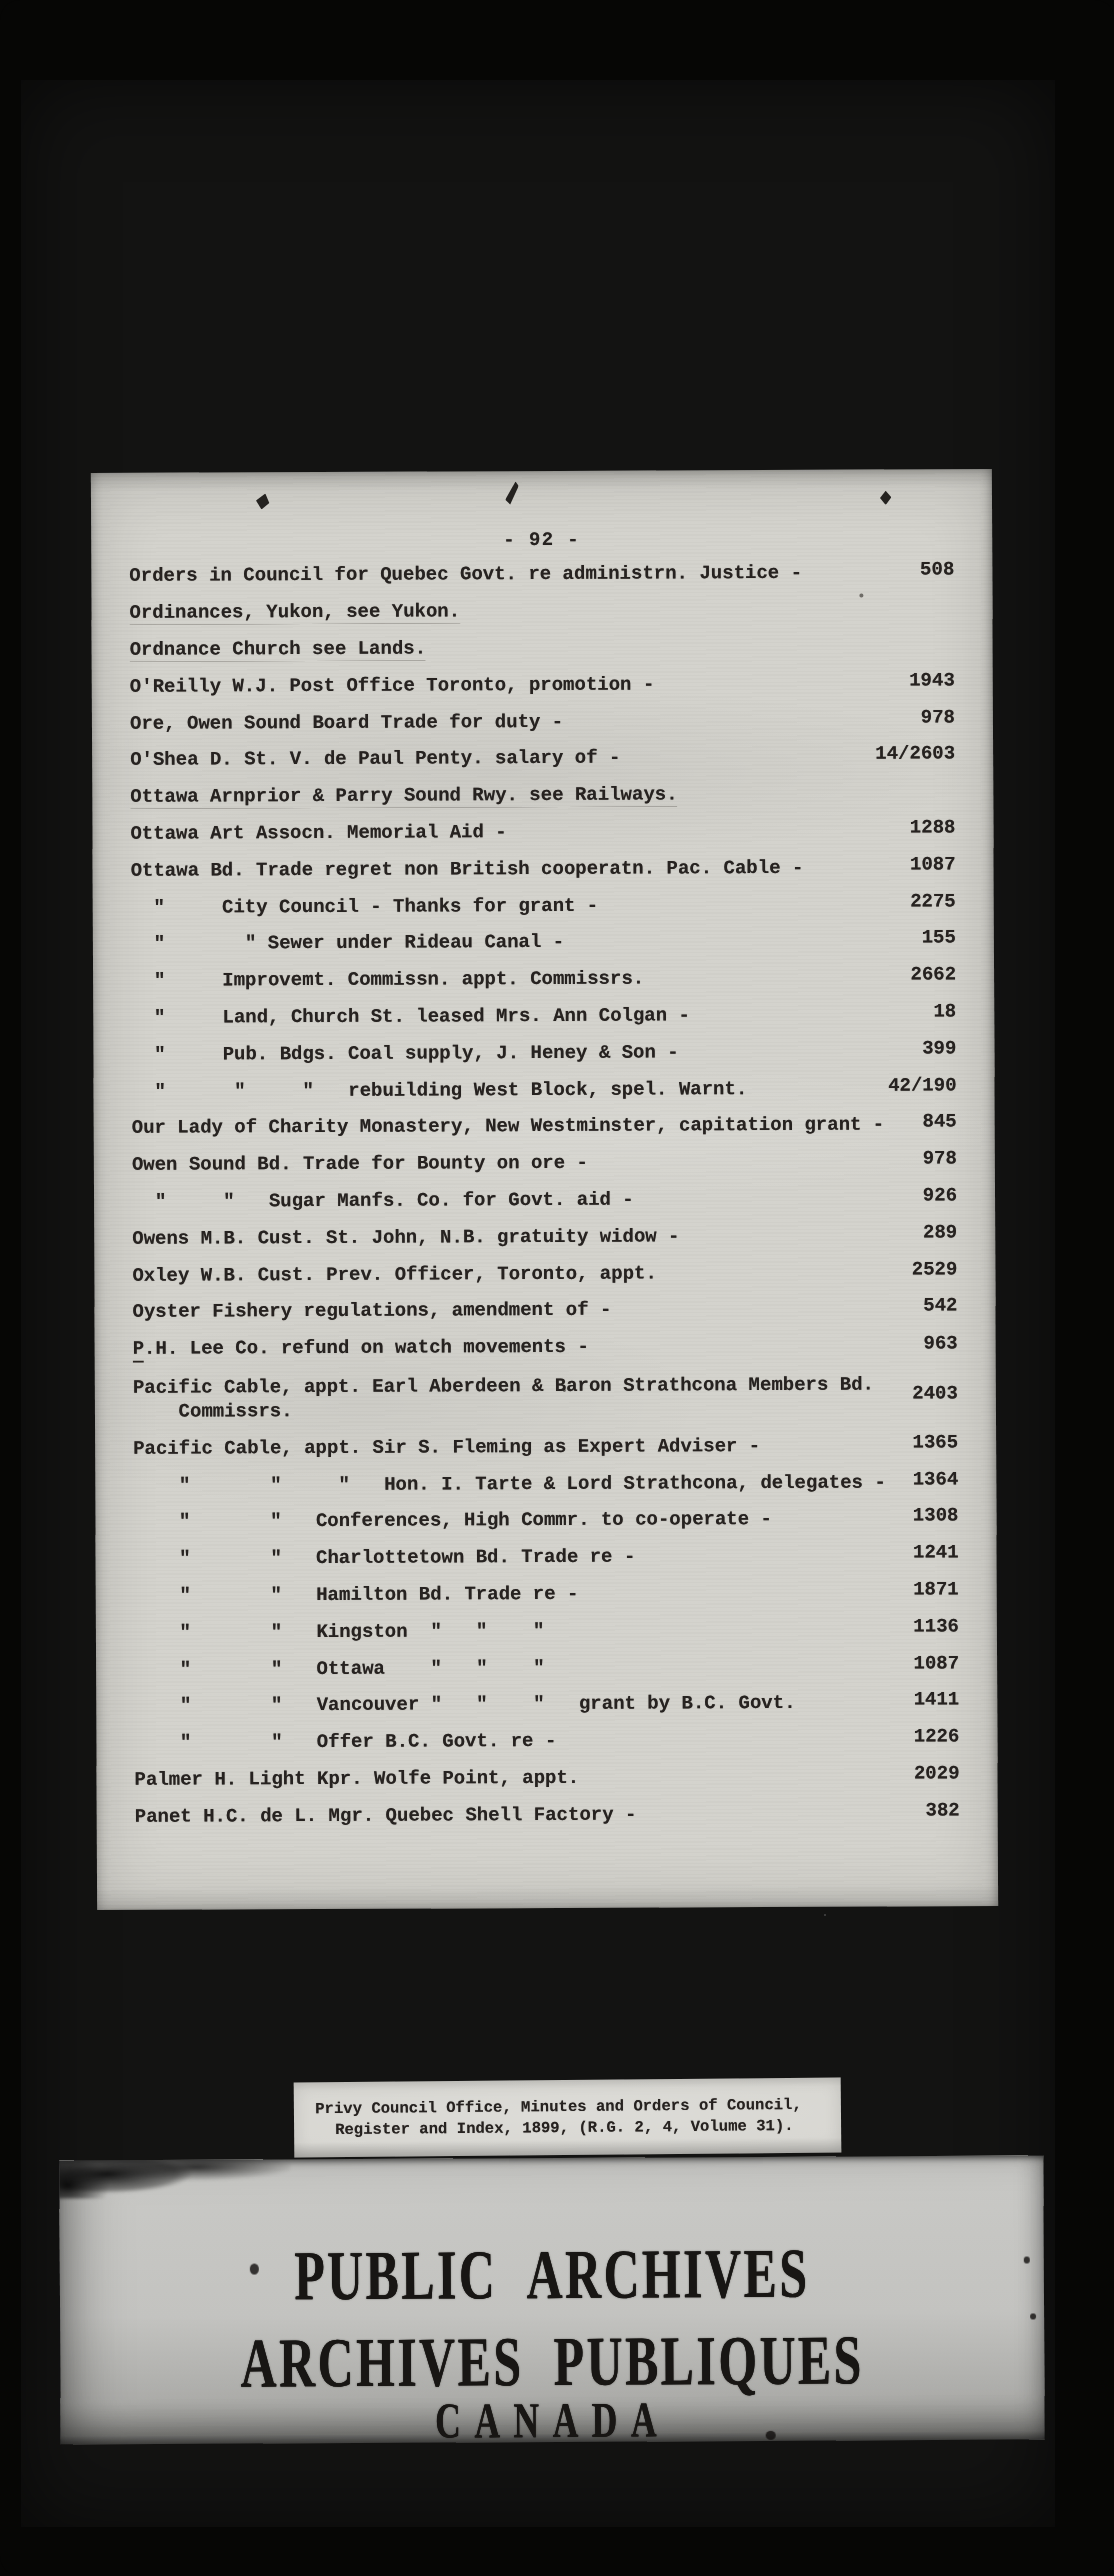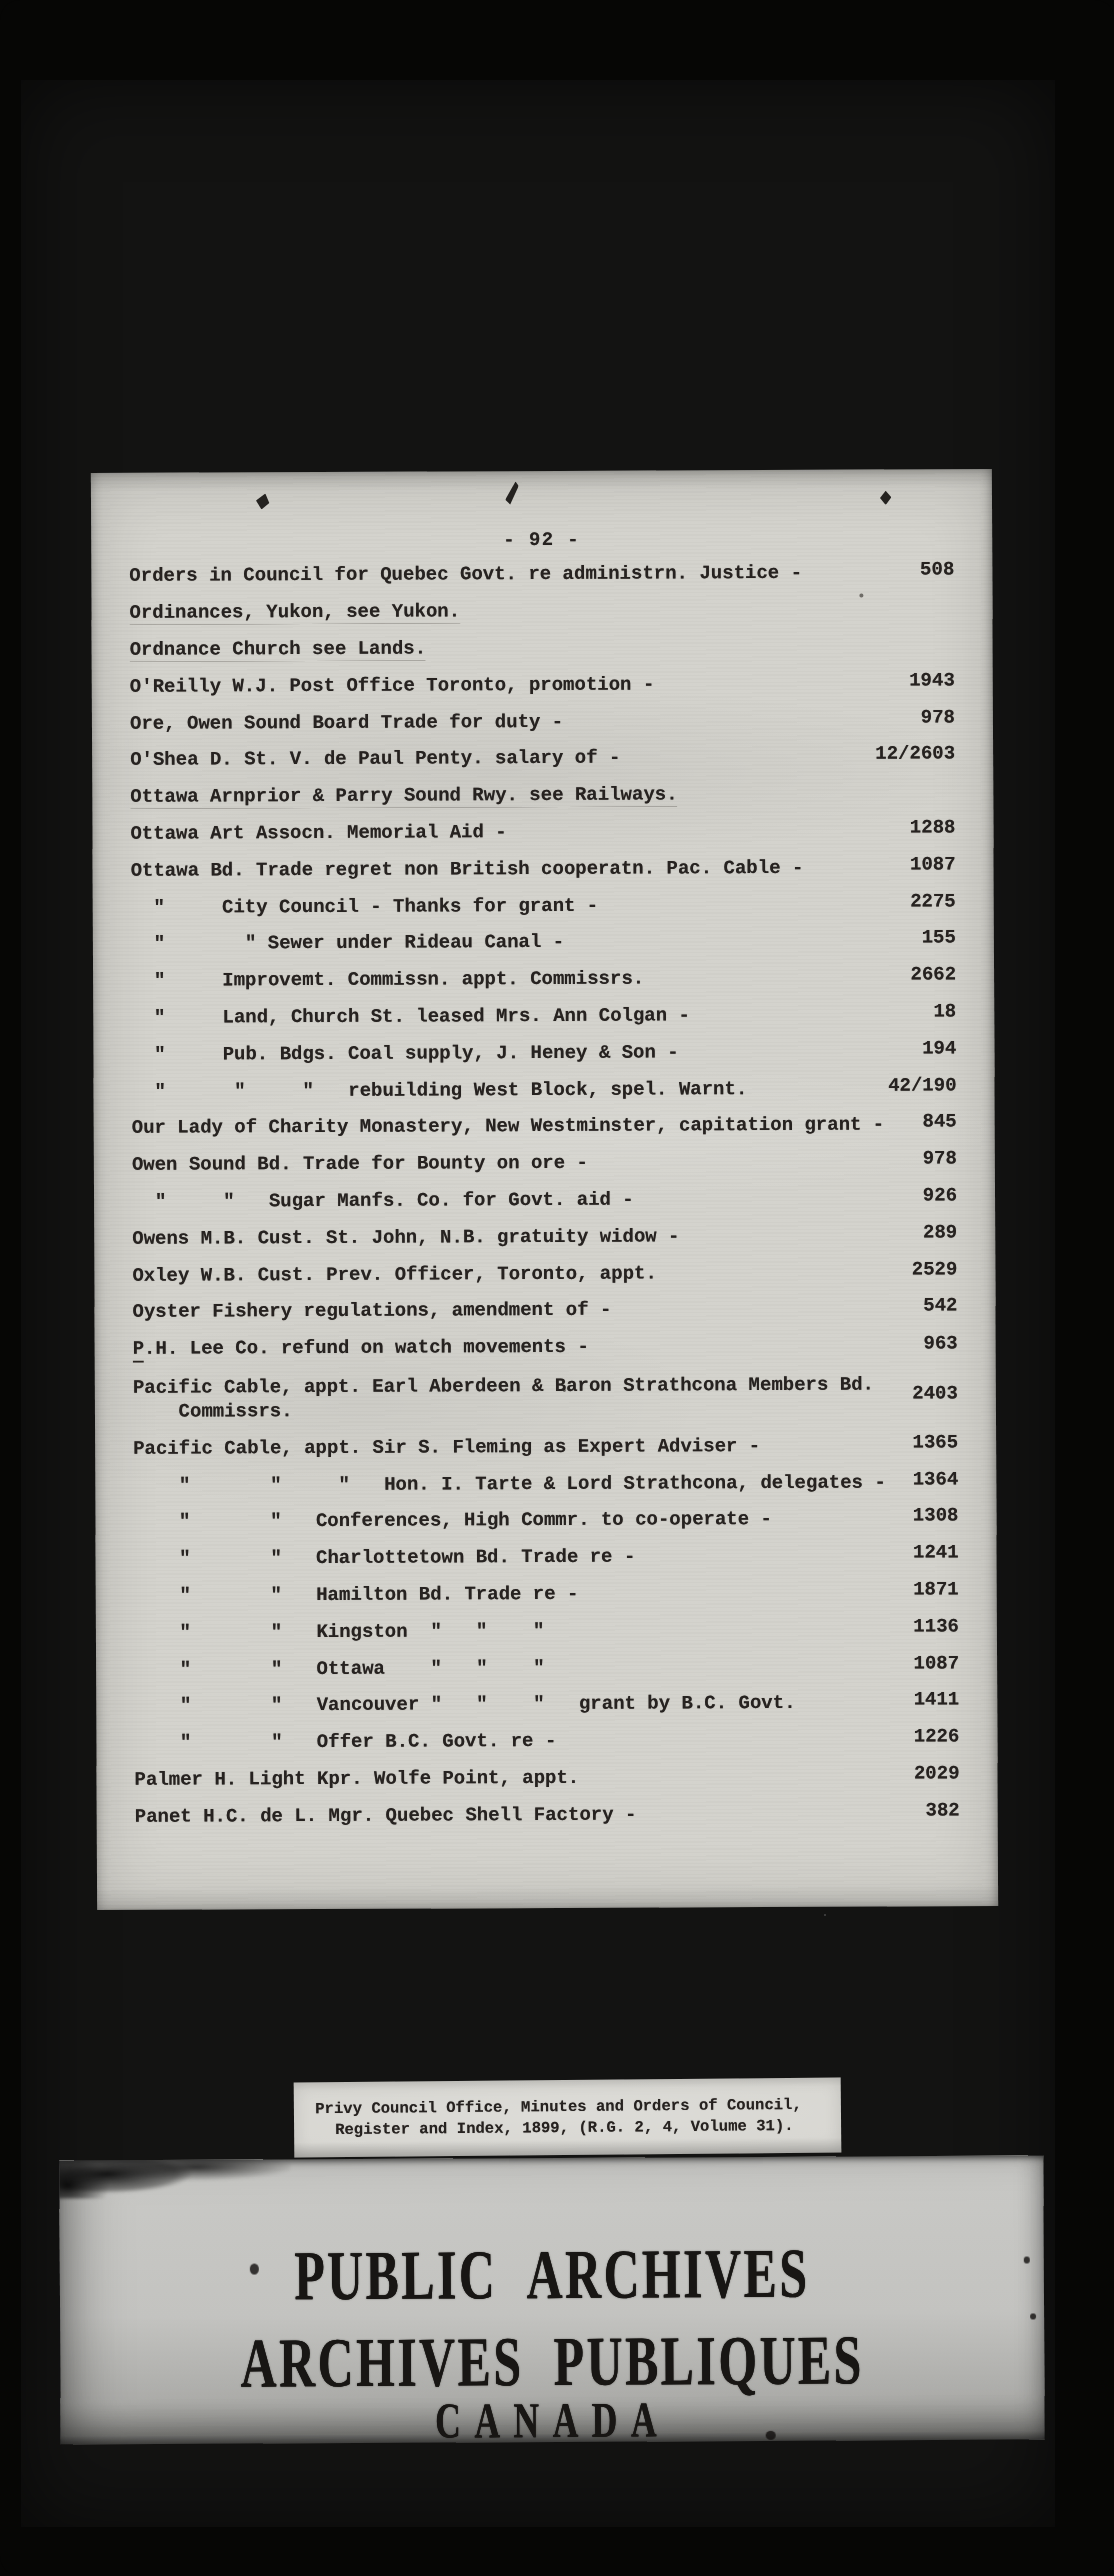--- a/index.html
+++ b/index.html
@@ -106,21 +106,21 @@
         <div class="row">
           <span class="etext">O'Reilly W.J. Post Office Toronto, promotion -</span>
           <span class="enum">1943</span>
         </div>
         <div class="row">
           <span class="etext">Ore, Owen Sound Board Trade for duty -</span>
           <span class="enum">978</span>
         </div>
         <div class="row">
           <span class="etext">O'Shea D. St. V. de Paul Penty. salary of -</span>
-          <span class="enum">12/2603</span>
+          <span class="enum">14/2603</span>
         </div>
         <div class="row">
           <span class="etext"><span class="dbl">Ottawa Arnprior &amp; Parry Sound Rwy. see Railways.</span></span>
           <span class="enum"></span>
         </div>
         <div class="row">
           <span class="etext">Ottawa Art Assocn. Memorial Aid -</span>
           <span class="enum">1288</span>
         </div>
         <div class="row">
@@ -138,21 +138,21 @@
         <div class="row">
           <span class="etext">  "     Improvemt. Commissn. appt. Commissrs.</span>
           <span class="enum">2662</span>
         </div>
         <div class="row">
           <span class="etext">  "     Land, Church St. leased Mrs. Ann Colgan -</span>
           <span class="enum">18</span>
         </div>
         <div class="row">
           <span class="etext">  "     Pub. Bdgs. Coal supply, J. Heney &amp; Son -</span>
-          <span class="enum">194</span>
+          <span class="enum">399</span>
         </div>
         <div class="row">
           <span class="etext">  "      "     "   rebuilding West Block, spel. Warnt.</span>
           <span class="enum">42/190</span>
         </div>
         <div class="row">
           <span class="etext">Our Lady of Charity Monastery, New Westminster, capitation grant -</span>
           <span class="enum">845</span>
         </div>
         <div class="row">

